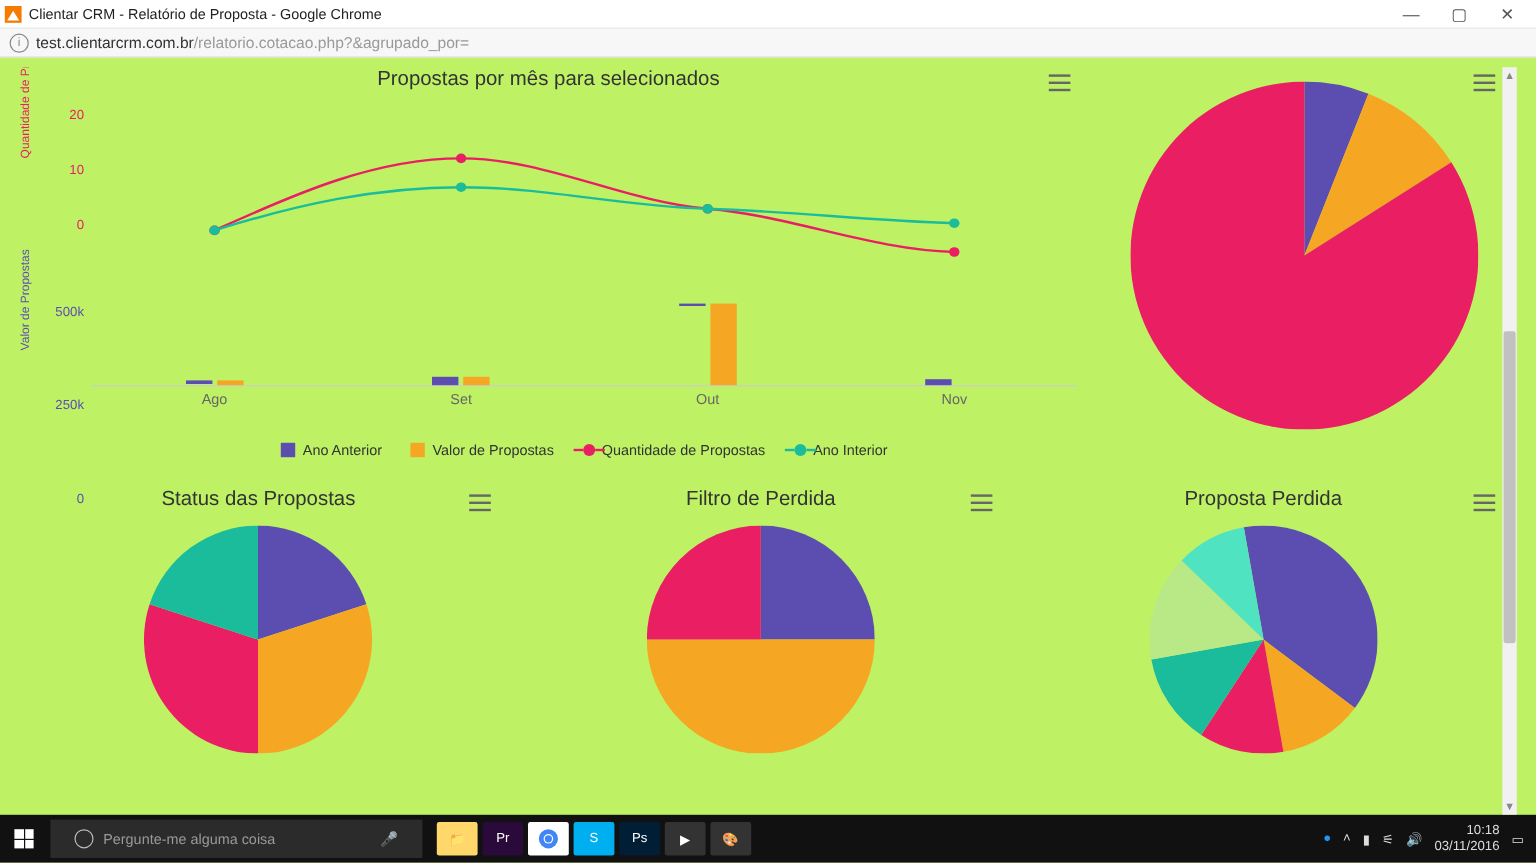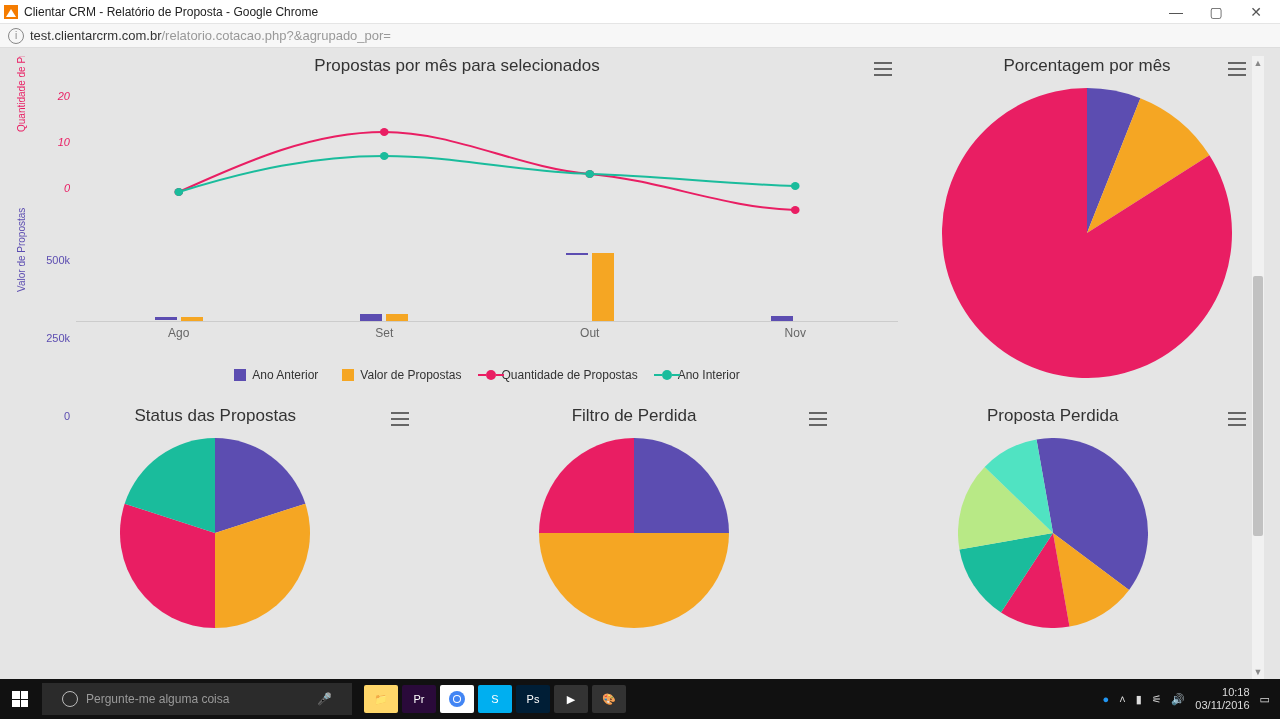--- a/index.html
+++ b/index.html
@@ -1,17 +1,17 @@
 <!DOCTYPE html>
 <html><head>
 <meta charset="utf-8">
 <style>
 * { box-sizing: border-box; margin: 0; padding: 0; }
 body { font-family: "Segoe UI", Arial, sans-serif; font-size: 13px; background: #fff; color: #333; overflow: hidden; }
-.window { width: 1280px; height: 719px; display: flex; flex-direction: column; background: #e5e5e5; }
+.window { width: 1280px; height: 719px; display: flex; flex-direction: column; background: #bef264; }
 
 
 .titlebar { height: 24px; display: flex; align-items: center; padding: 0 4px; background: #fff; border-bottom: 1px solid #e5e5e5; font-size: 12px; color: #222; }
 .titlebar .favicon { width: 14px; height: 14px; background: #f57c00; margin-right: 6px; position: relative; }
 .titlebar .favicon::after { content: ""; position: absolute; left: 2px; bottom: 2px; width: 0; height: 0; border-left: 5px solid transparent; border-right: 5px solid transparent; border-bottom: 8px solid #fff; }
 .titlebar .title { flex: 1; }
 .titlebar .winbtn { width: 40px; height: 22px; display: flex; align-items: center; justify-content: center; color: #555; font-size: 14px; }
 
 
 .addressbar { height: 24px; display: flex; align-items: center; padding: 2px 8px; background: #f7f7f7; border-bottom: 1px solid #ddd; font-size: 13px; color: #888; }
@@ -36,21 +36,21 @@
 
 .chart-title { font-size: 17px; color: #333; text-align: center; margin-bottom: 6px; font-weight: 400; }
 .hamburger { position: absolute; top: 4px; right: 4px; width: 22px; height: 18px; display: flex; flex-direction: column; justify-content: space-between; padding: 2px; cursor: pointer; }
 .hamburger span { display: block; height: 2px; background: #666; }
 
 
 .combined { position: relative; height: 300px; }
 .linearea { position: absolute; left: 60px; right: 0; top: 8px; height: 120px; }
 .bararea  { position: absolute; left: 60px; right: 0; top: 140px; height: 100px; border-bottom: 1px solid #ccc; }
 .yaxis-lines { position: absolute; left: 24px; top: 8px; width: 30px; font-size: 11px; color: #e91e63; text-align: right; }
-.yaxis-lines div { height: 46px; font-style: italic; }
+.yaxis-lines div { height: 46px; }
 .yaxis-bars { position: absolute; left: 24px; top: 140px; width: 30px; font-size: 11px; color: #5c4db1; text-align: right; }
 .yaxis-bars div { height: 46px; margin-top: 32px; }
 .ylabel-left1 { position: absolute; left: 0; top: 50px; font-size: 10px; color: #e91e63; transform: rotate(-90deg); transform-origin: left top; white-space: nowrap; }
 .ylabel-left2 { position: absolute; left: 0; top: 210px; font-size: 10px; color: #5c4db1; transform: rotate(-90deg); transform-origin: left top; white-space: nowrap; }
 .xlabels { position: absolute; left: 60px; right: 0; top: 244px; display: flex; }
 .xlabels div { flex: 1; text-align: center; font-size: 12px; color: #666; }
 
 .bar-group { position: absolute; bottom: 0; display: flex; gap: 4px; }
 .bar { width: 22px; }
 .bar.purple { background: #5c4db1; }
@@ -186,21 +186,20 @@
                 </div>
               <div class="legend-item">
                   <span class="lg-dot teal"></span>
                   <span>Ano Interior</span>
                 </div>
             </div>
           </div>
         </div>
 
         <div class="card-right">
-          <div class="chart-title">Porcentagem por mês</div>
           <div class="hamburger">
               <span></span>
               <span></span>
               <span></span>
             </div>
           <div class="pie-wrap">
             <svg id="pie-1" width="290" height="290" viewBox="-1 -1 2 2">
                 <path d="M 0 0 L 6.123233995736766e-17 -1 A 1 1 0 0 1 0.3681245526846781 -0.9297764858882513 Z" fill="#5c4db1"></path>
                 <path d="M 0 0 L 0.3681245526846781 -0.9297764858882513 A 1 1 0 0 1 0.8443279255020152 -0.5358267949789965 Z" fill="#f5a623"></path>
                 <path d="M 0 0 L 0.8443279255020152 -0.5358267949789965 A 1 1 0 1 1 -1.8369701987210297e-16 -1 Z" fill="#e91e63"></path>

